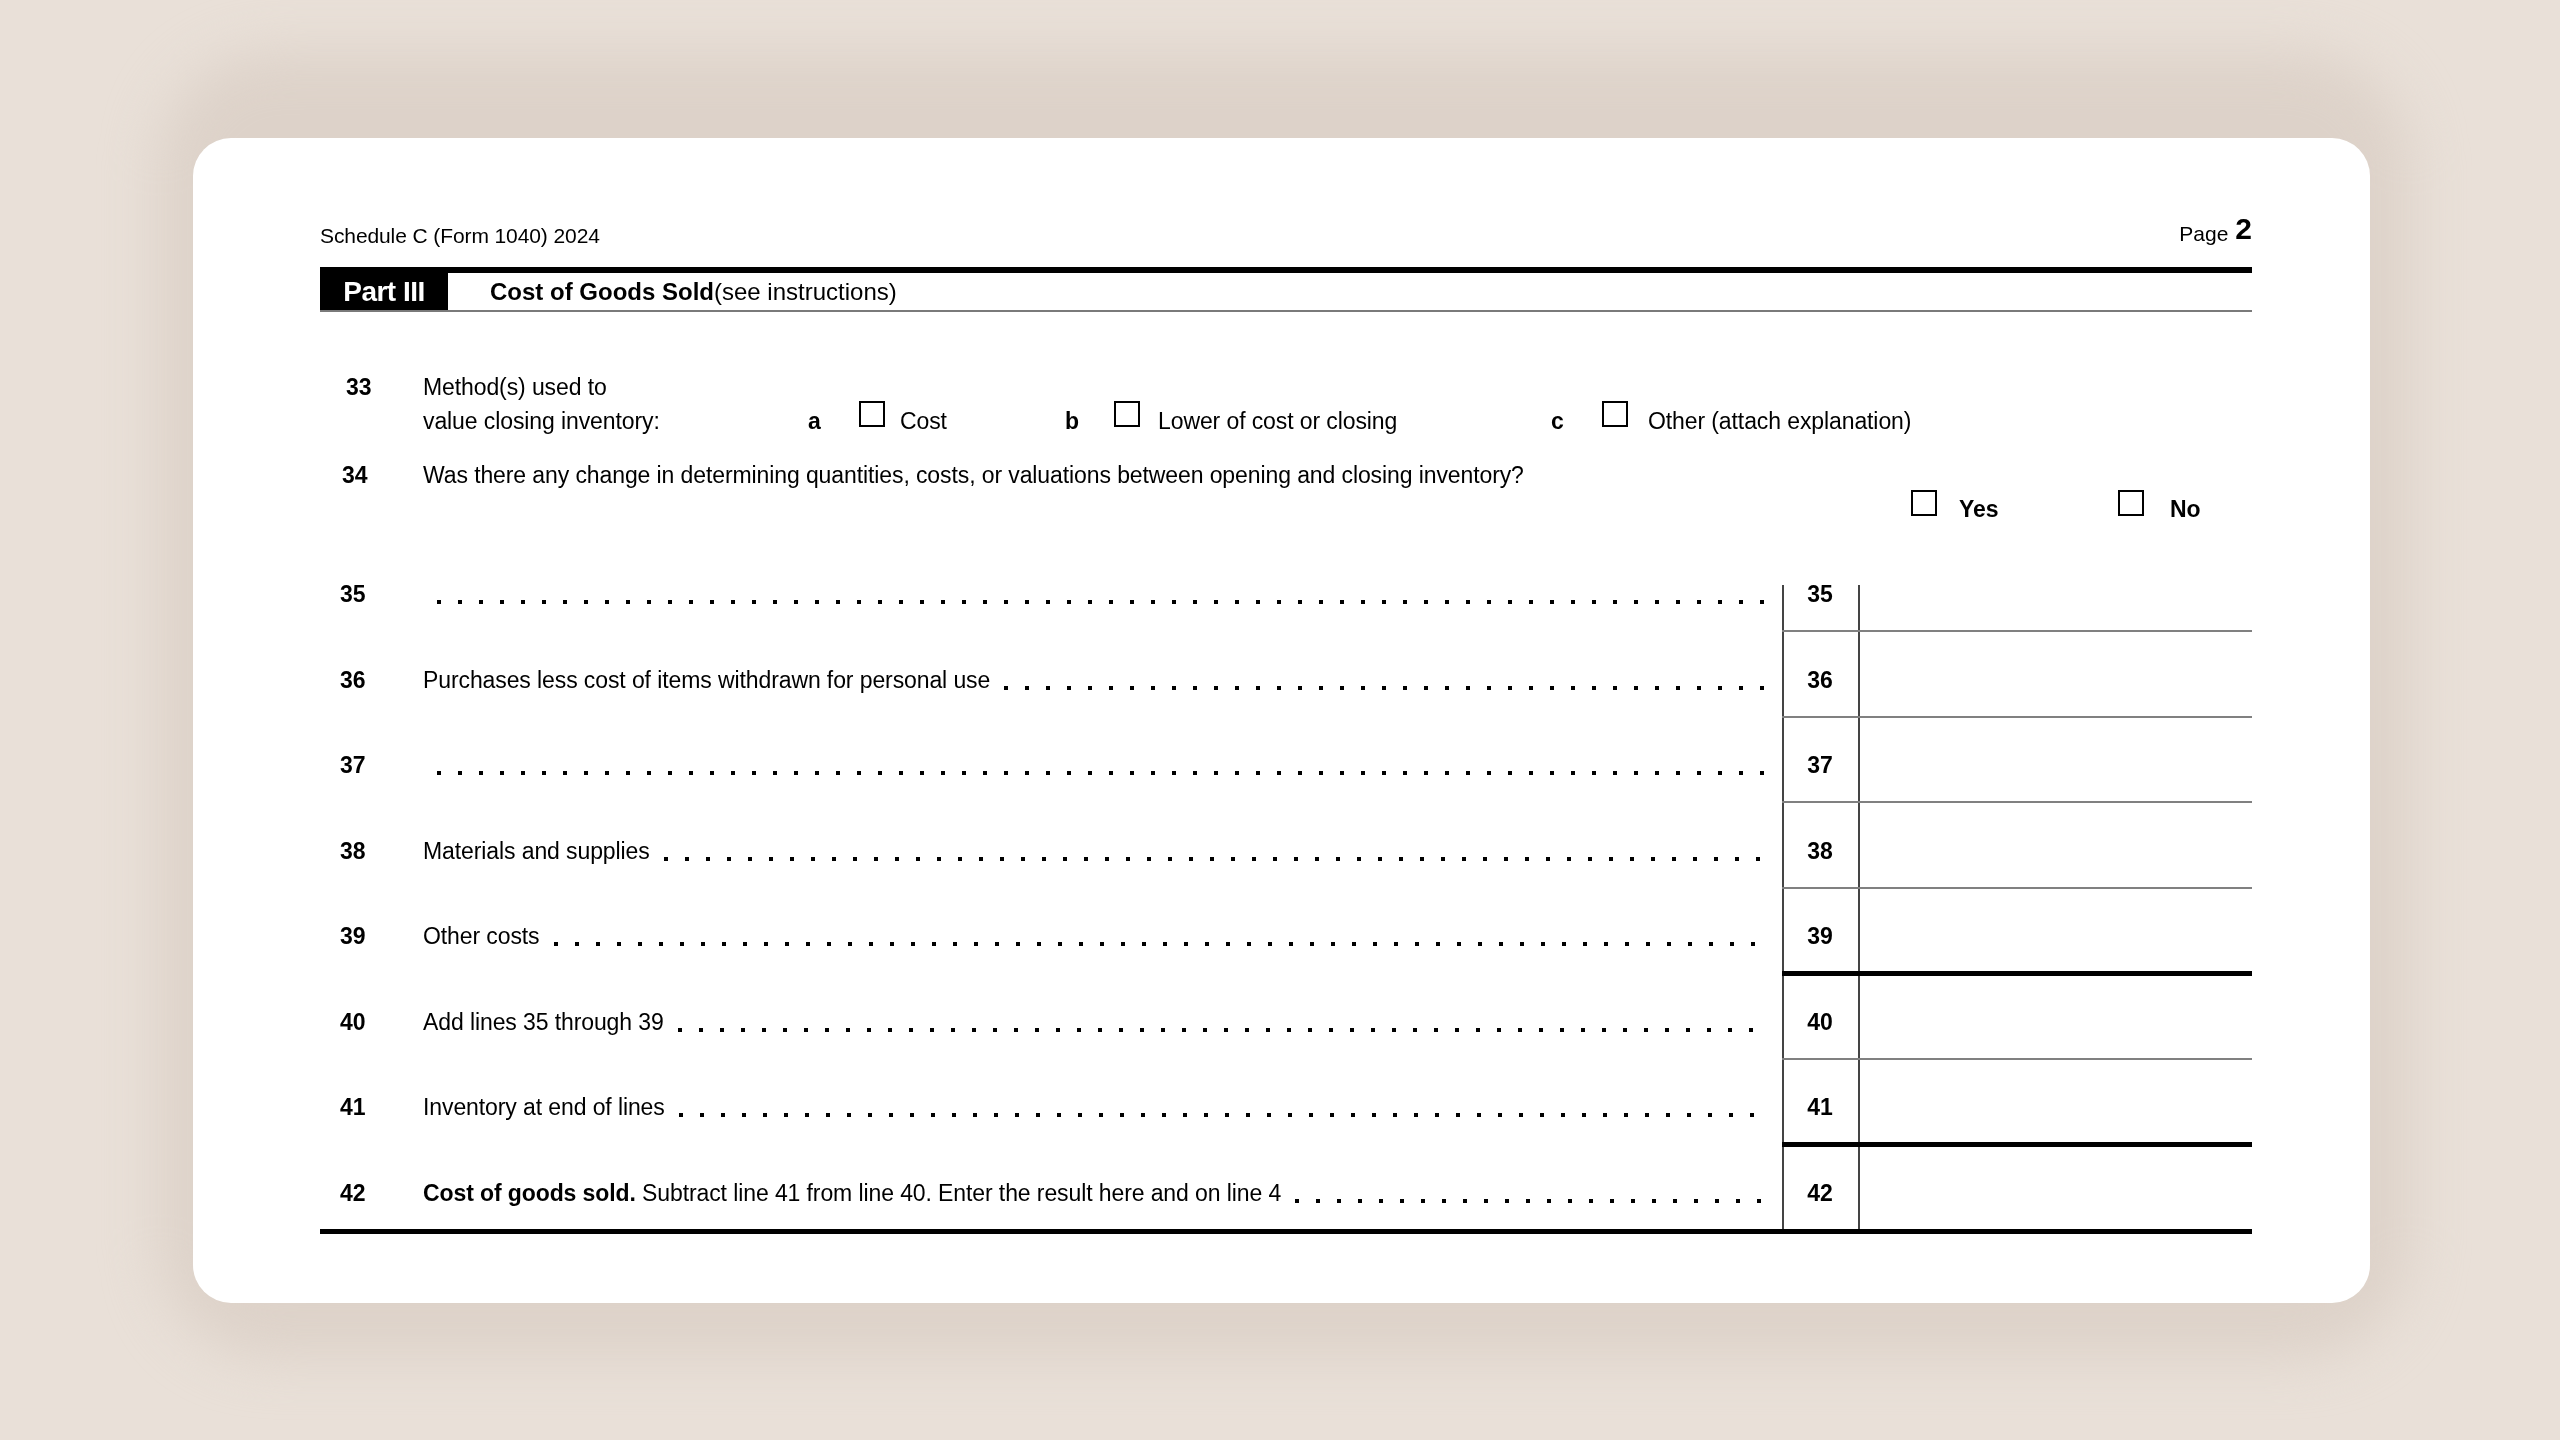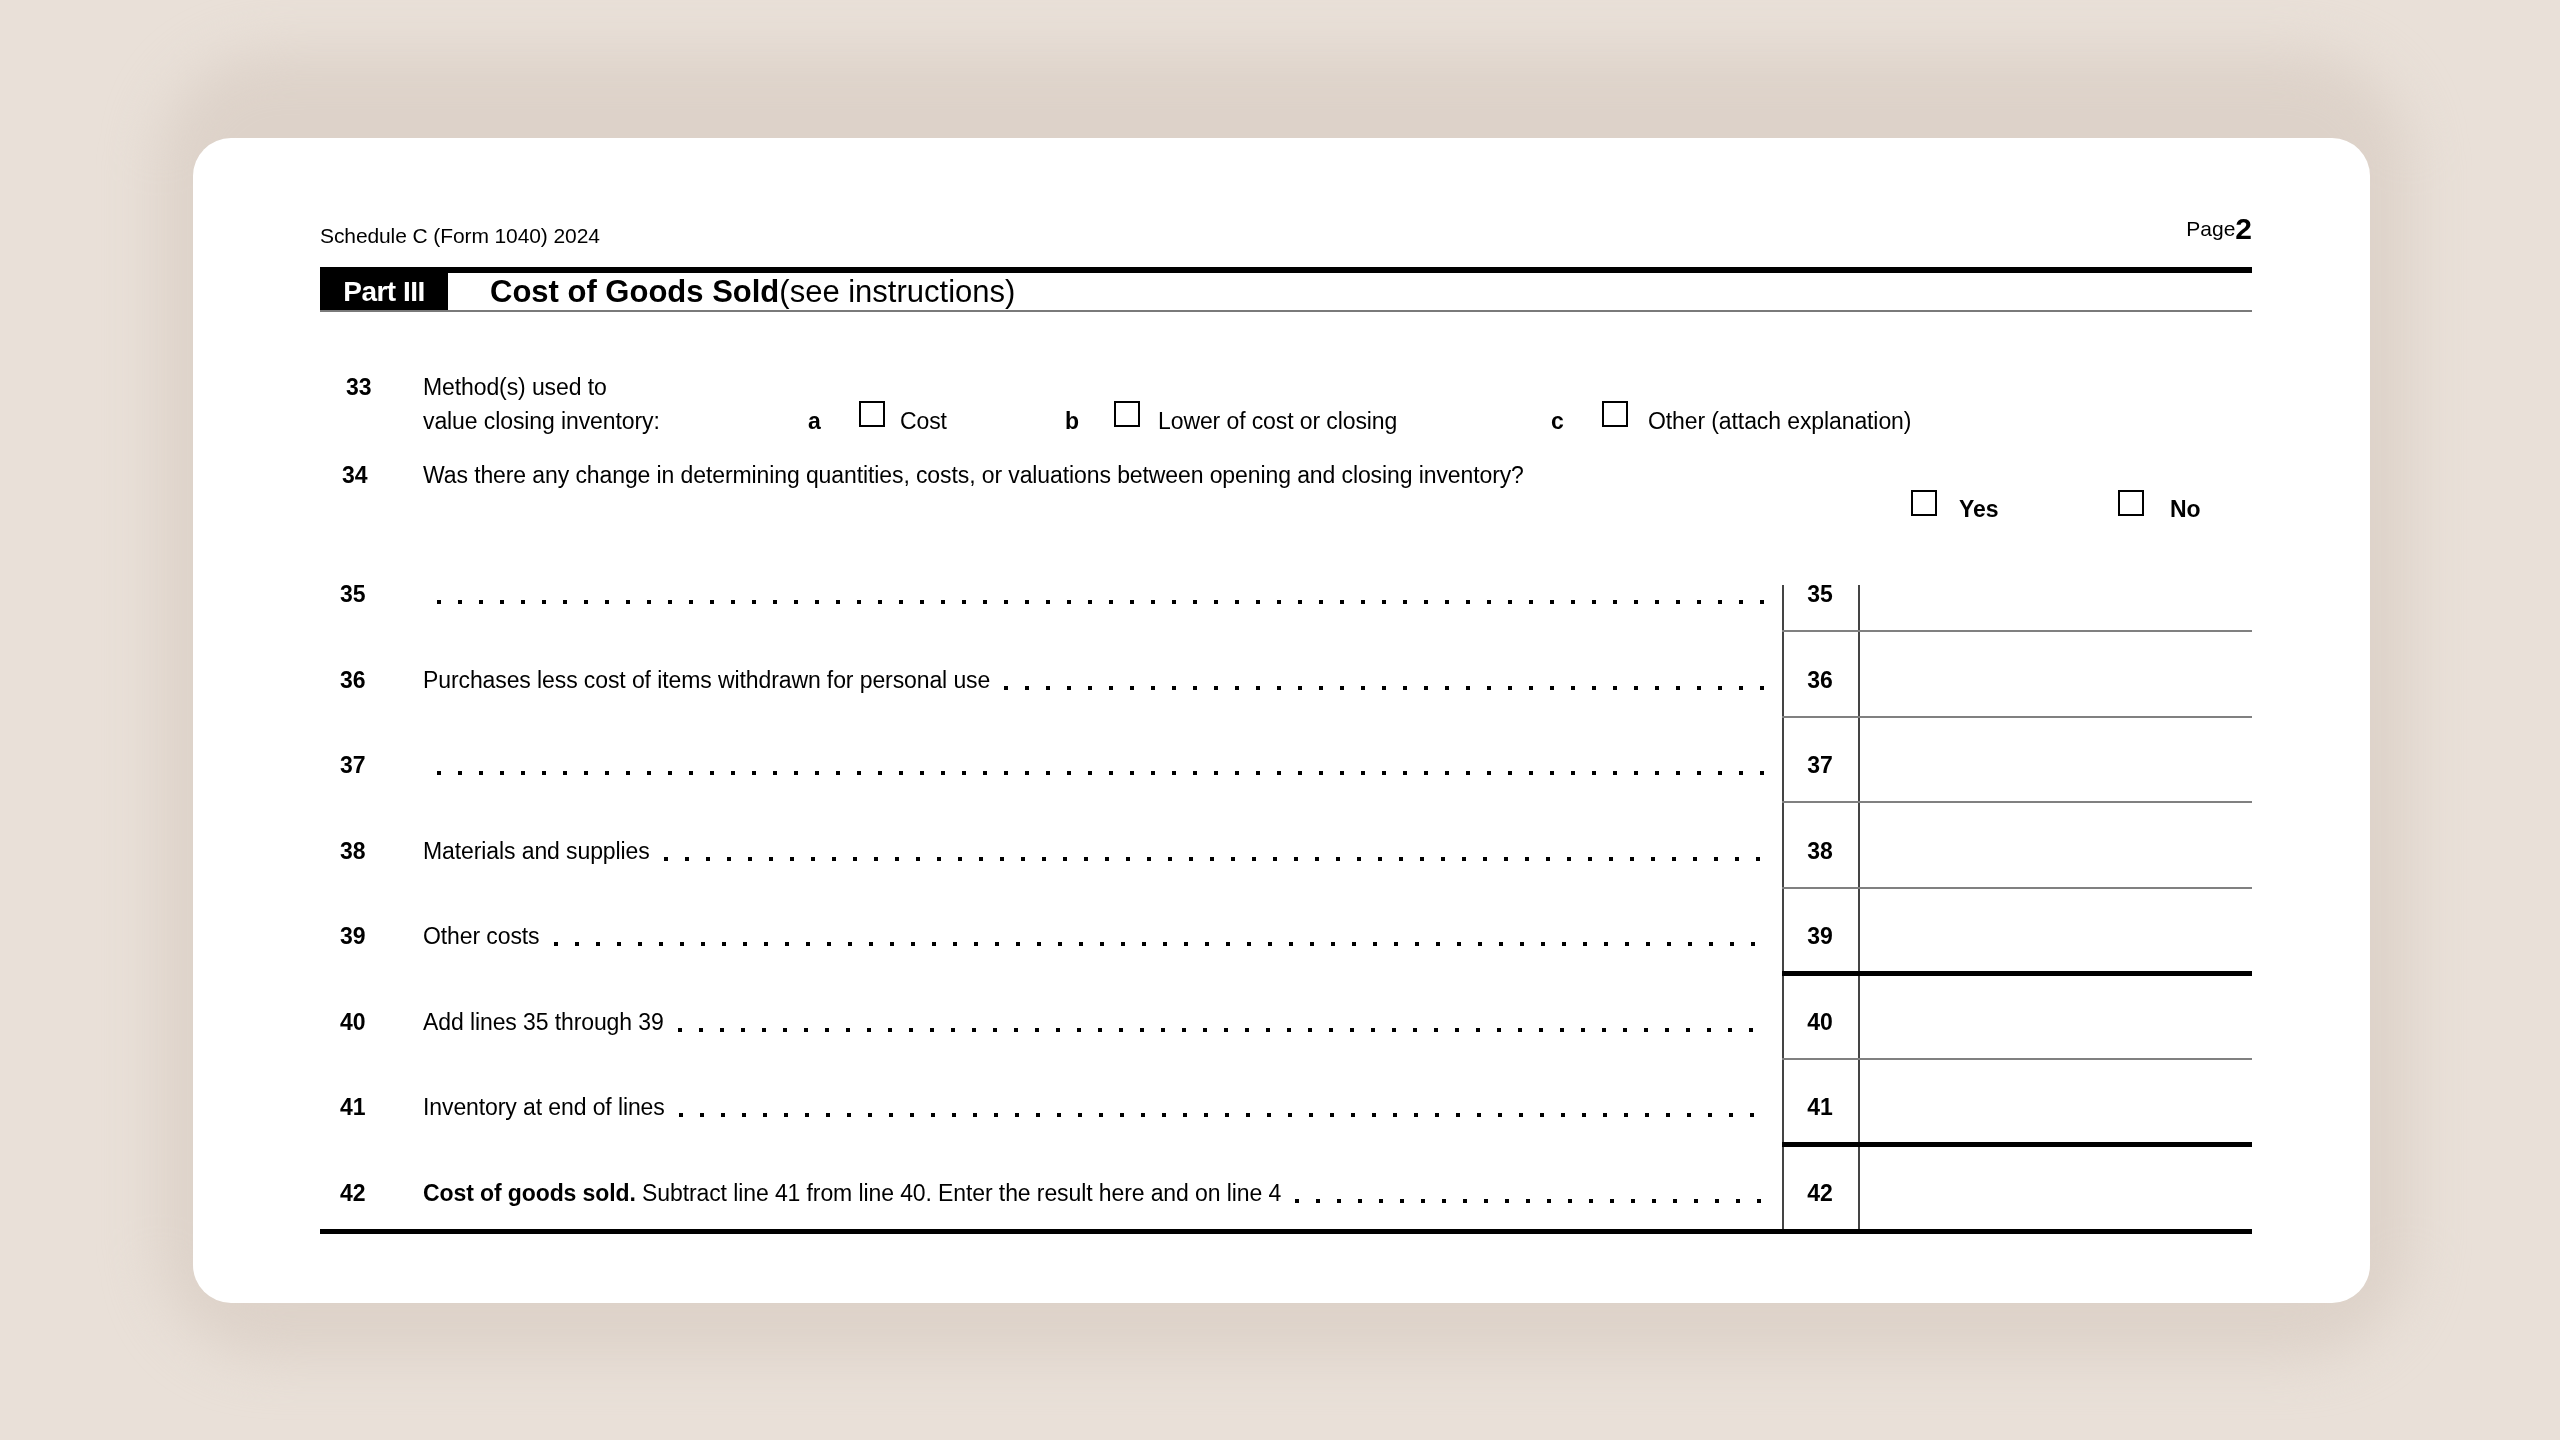--- a/index.html
+++ b/index.html
@@ -20,31 +20,31 @@
     filter: blur(26px);
   }
   .card {
     position: absolute; left: 193px; top: 138px;
     width: 2177px; height: 1165px;
     background: #ffffff; border-radius: 38px;
   }
   .body-text { font-size: 23px; line-height: 34px; letter-spacing: -0.1px; white-space: nowrap; }
   .bold { font-weight: bold; }
   .form-title { font-size: 21px; letter-spacing: -0.1px; }
-  .page-wrap { display: flex; align-items: center; }
+  .page-wrap { display: flex; align-items: flex-end; gap: 7px; }
   .page-word { font-size: 21px; }
   .page-num { font-size: 30px; font-weight: bold; }
   .thick-rule { position: absolute; background: #000; height: 6px; }
   .part-row { position: absolute; left: 127px; top: 135px; width: 1932px; height: 37px; }
   .part-box {
     position: absolute; left: 0; top: 0; width: 128px; height: 37px;
     background: #000; color: #fff; font-weight: bold; font-size: 28px;
     line-height: 37px; text-align: center; letter-spacing: -0.5px;
   }
-  .section-title { position: absolute; left: 170px; top: 0; font-size: 31px; line-height: 37px; white-space: nowrap; }
+  .section-title { position: absolute; left: 170px; top: 0; font-size: 24px; line-height: 37px; white-space: nowrap; }
   .thin-rule { position: absolute; background: #7a7a7a; height: 2px; }
   .checkbox { position: absolute; width: 26px; height: 26px; border: 2.5px solid #000; background: #fff; cursor: pointer; }
   .flexline { position: absolute; display: flex; align-items: flex-start; }
   .dots {
     flex: 1; height: 4px; align-self: flex-end;
     margin: 0 8px 7px 14px;
     background: repeating-linear-gradient(to right, #000 0 4px, transparent 4px 21px);
     min-width: 0;
   }
   .rownum { width: 83px; flex: 0 0 83px; font-weight: bold; }

